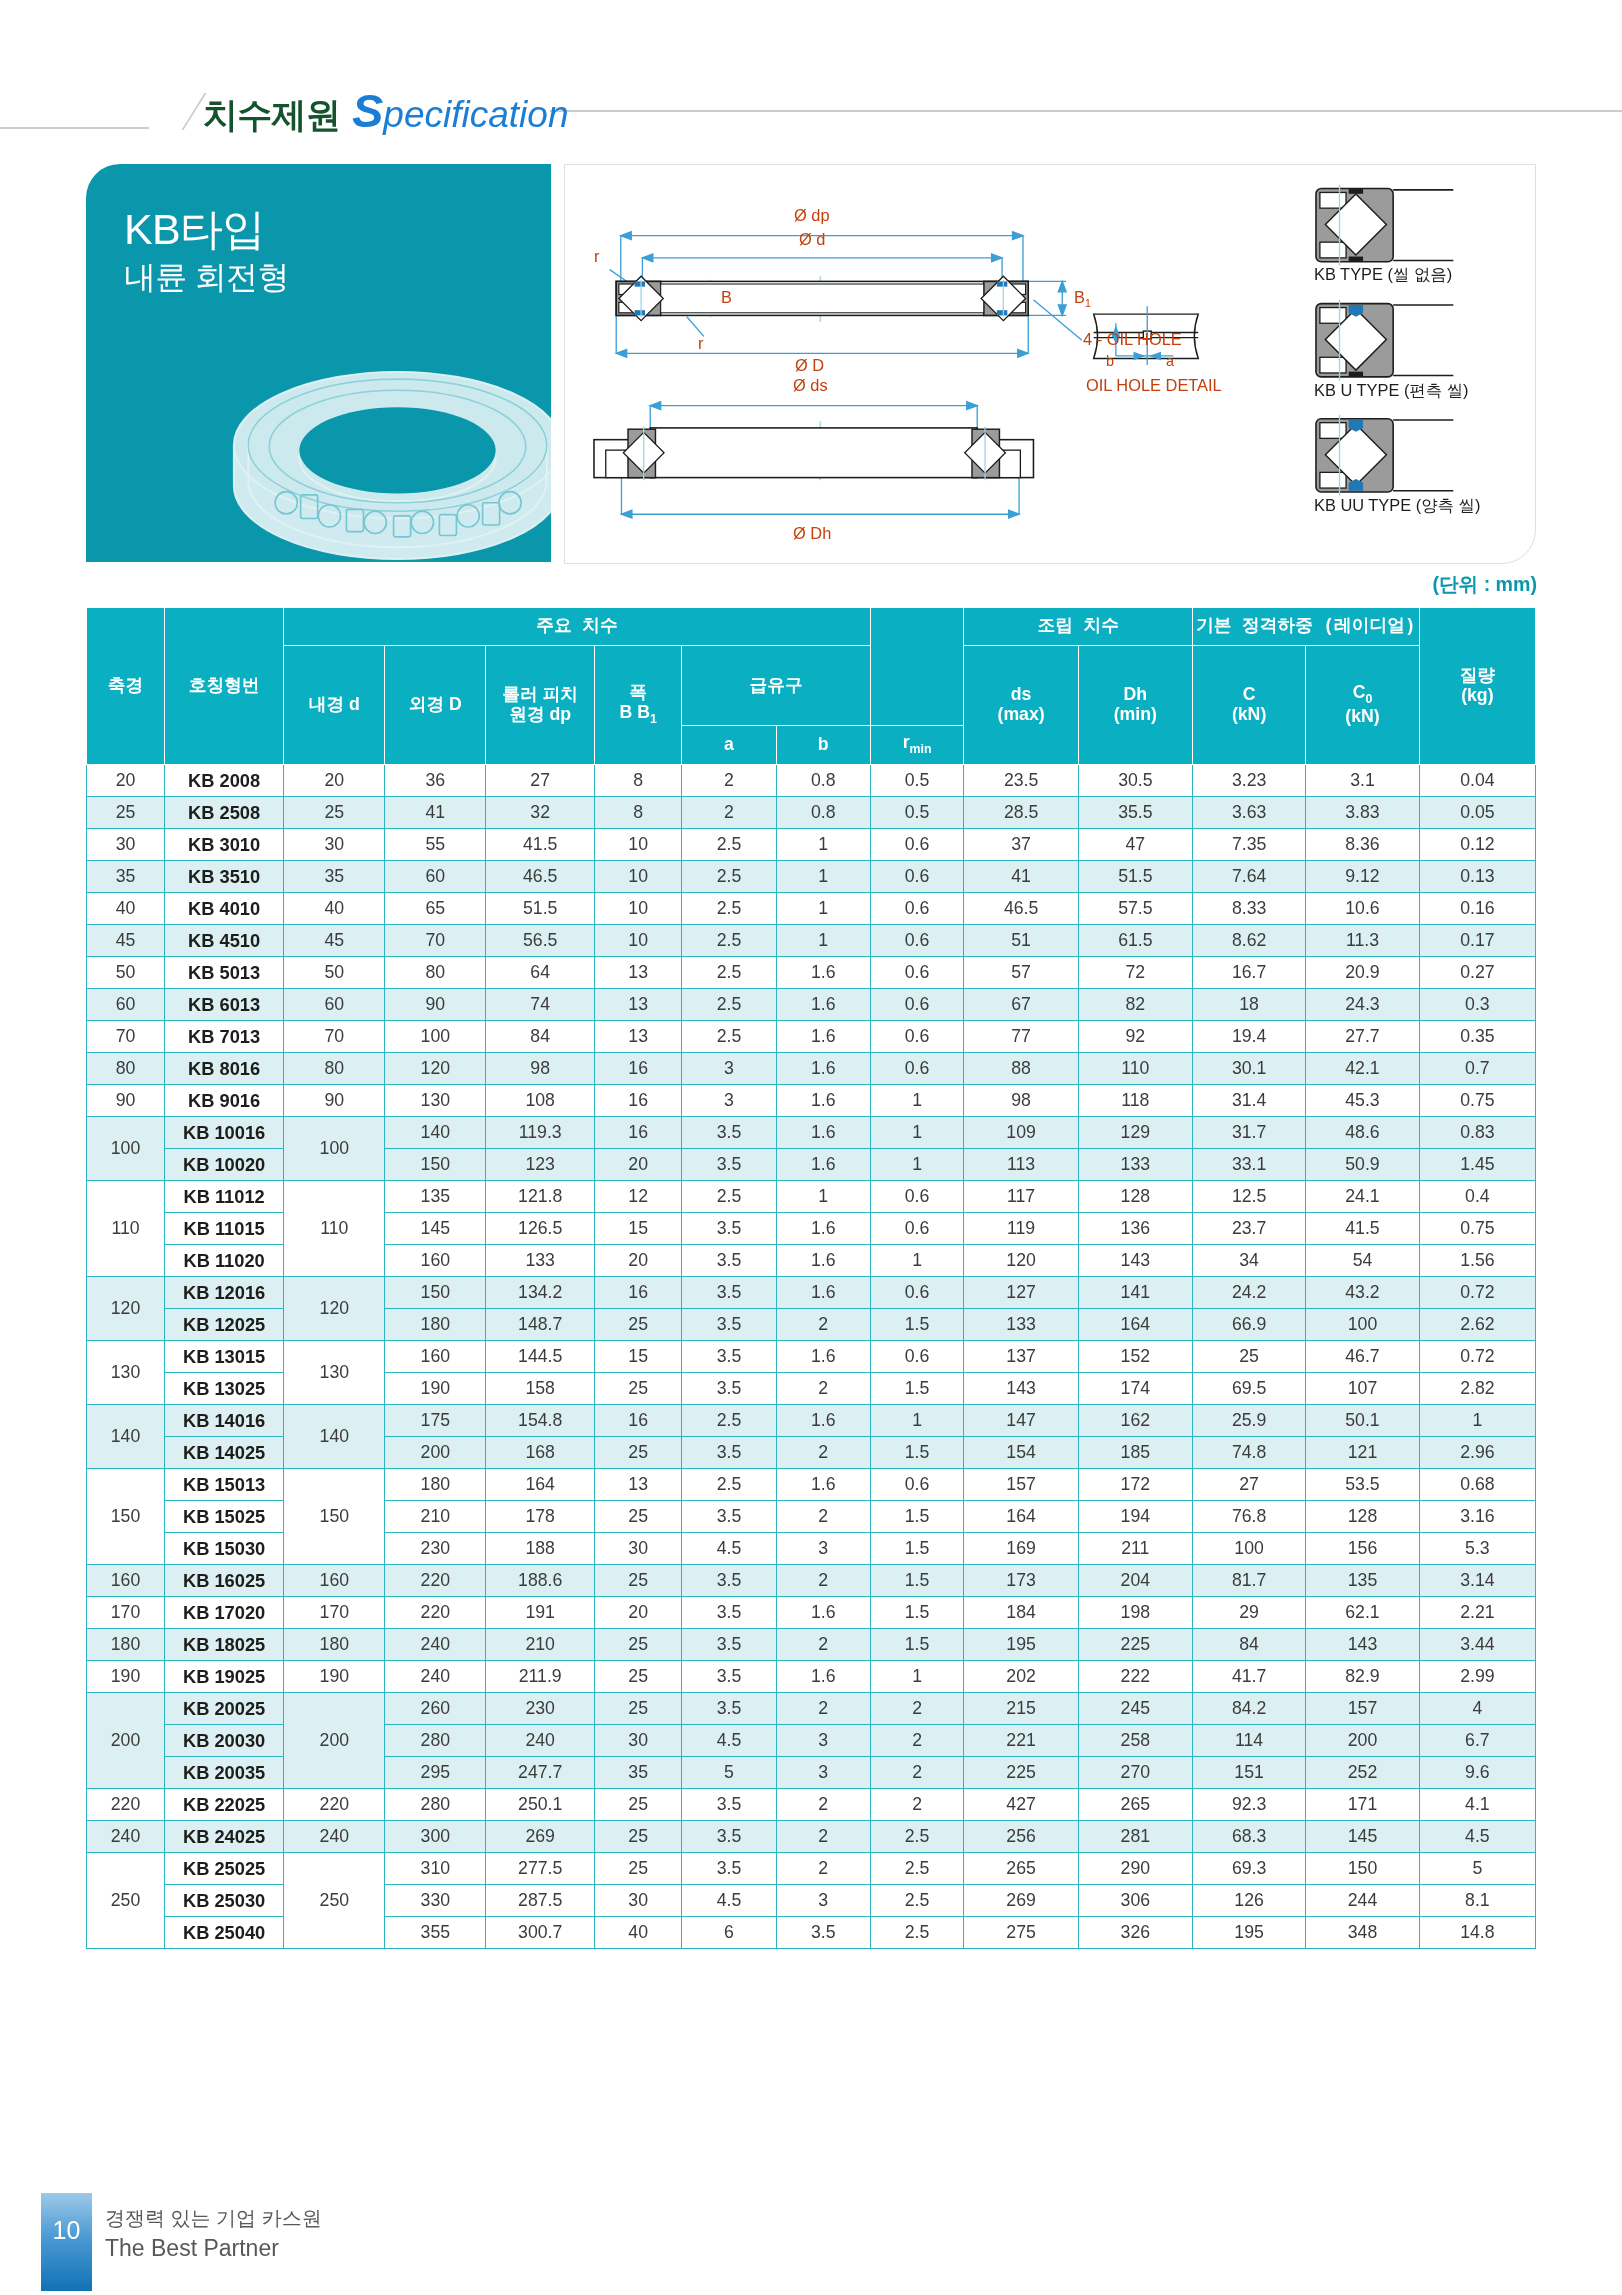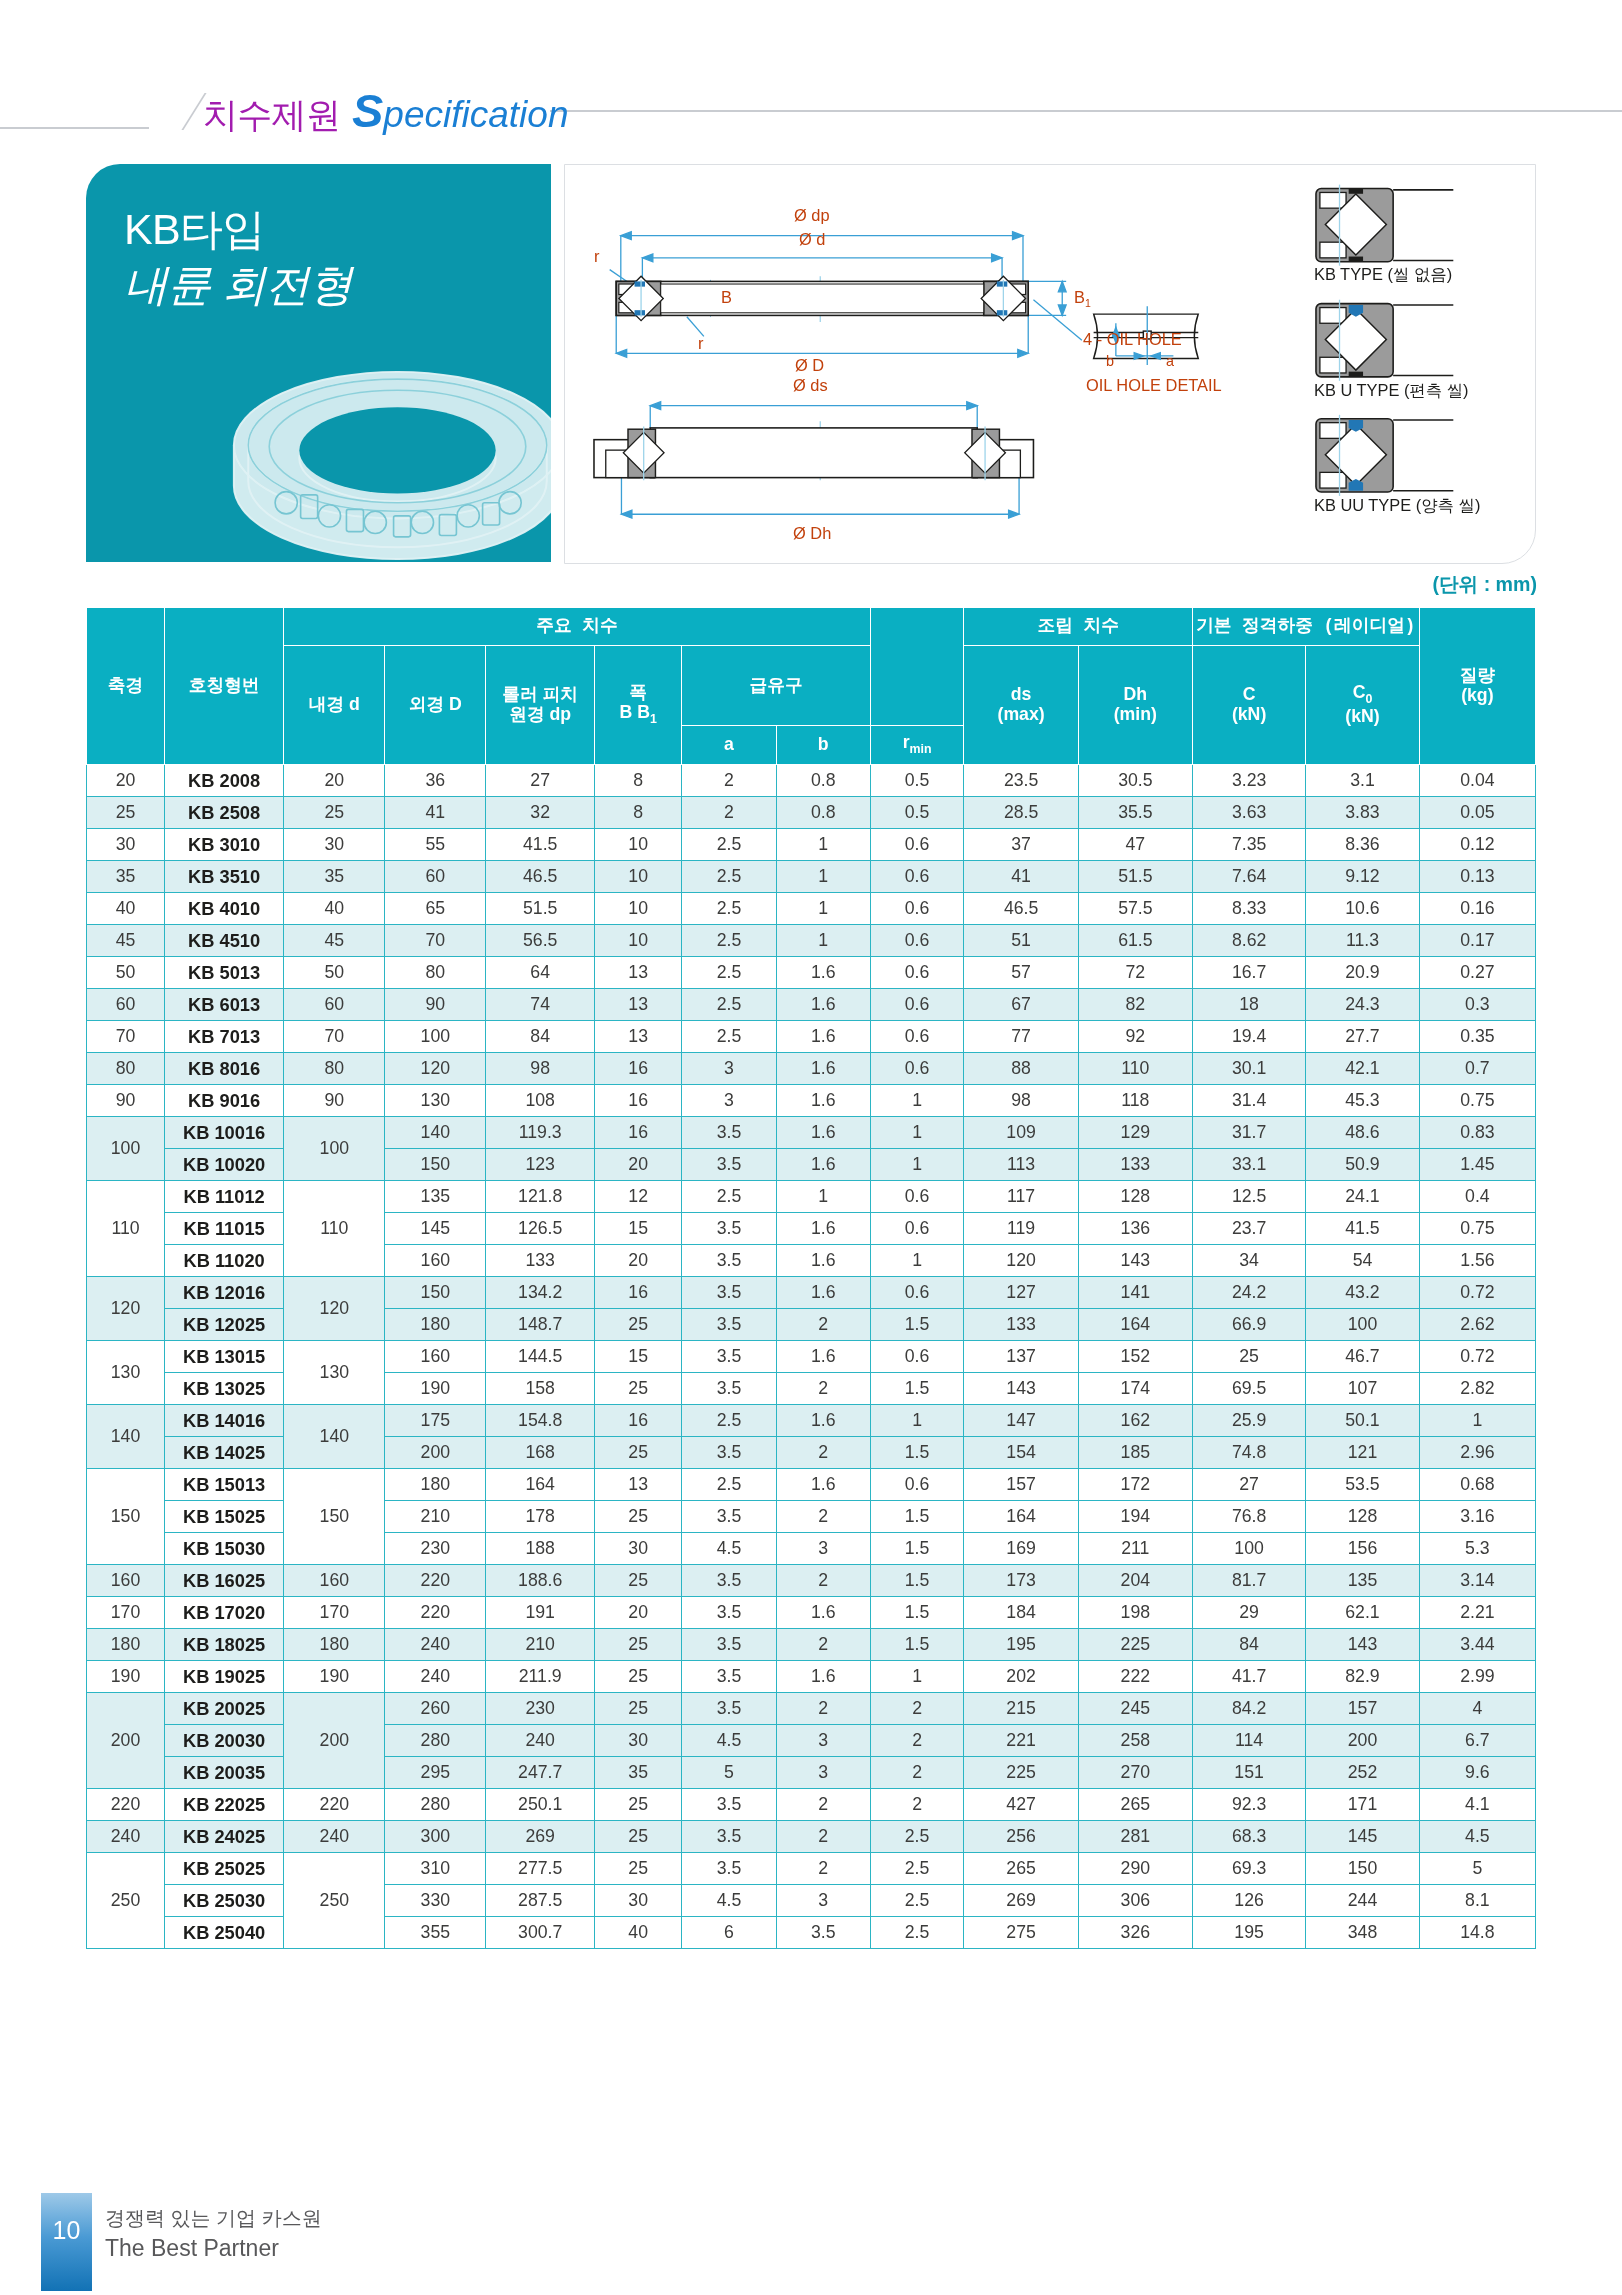--- a/index.html
+++ b/index.html
@@ -10,29 +10,29 @@
   }
   .page{position:relative;width:1623px;height:2295px;overflow:hidden;}
 
   
   .hdr{position:absolute;left:0;top:79px;width:1623px;height:72px;}
   .hdr .rule-l{position:absolute;left:0;top:48px;width:149px;height:2px;background:#c9ccd1;}
   .hdr .rule-slash{position:absolute;left:145px;top:14.4px;width:48px;height:37px;
       border-right:2px solid #c9ccd1;transform:skewX(-32deg);}
   .hdr .rule-r{position:absolute;left:550px;top:31px;width:1073px;height:2px;background:#c9ccd1;}
   .hdr-title{position:absolute;left:203px;top:3.9px;white-space:nowrap;}
-  .hdr-ko{font-size:35px;font-weight:normal;color:#a21caf;letter-spacing:-0.7px;}
+  .hdr-ko{font-size:35px;font-weight:bold;color:#14532d;letter-spacing:-0.7px;}
   .hdr-en{font-size:37px;font-style:italic;color:#1a7fd4;font-weight:400;margin-left:11.8px;}
   .hdr-en .cap{font-size:47px;font-weight:bold;}
 
   
   .prod{position:absolute;left:86px;top:164px;width:465px;height:398px;
         background:#0a96ab;border-top-left-radius:34px;overflow:hidden;}
   .prod-t1{position:absolute;left:38px;top:37px;font-size:43px;color:#ffffff;font-weight:400;letter-spacing:-0.7px;}
-  .prod-t2{position:absolute;left:38px;top:92px;font-size:44px;color:#fff;font-weight:400;letter-spacing:-0.7px;font-style:italic;}
+  .prod-t2{position:absolute;left:38px;top:92px;font-size:32px;color:#fff;font-weight:400;letter-spacing:-0.7px;}
   .ring{position:absolute;left:115px;top:183px;width:393px;height:216px;opacity:.88;}
 
   
   .draw{position:absolute;left:564px;top:164px;width:970px;height:398px;
         background:#fff;border:1.3px solid #dcdfe3;border-bottom-right-radius:34px;}
   .dlabel{position:absolute;font-size:16.4px;color:#c2410c;white-space:nowrap;}
   .dlabel.sm{font-size:14.4px;}
   .dlabel sub{font-size:10.5px;}
   .vtype{position:absolute;font-size:16.4px;color:#1d1d1b;white-space:nowrap;}
 

